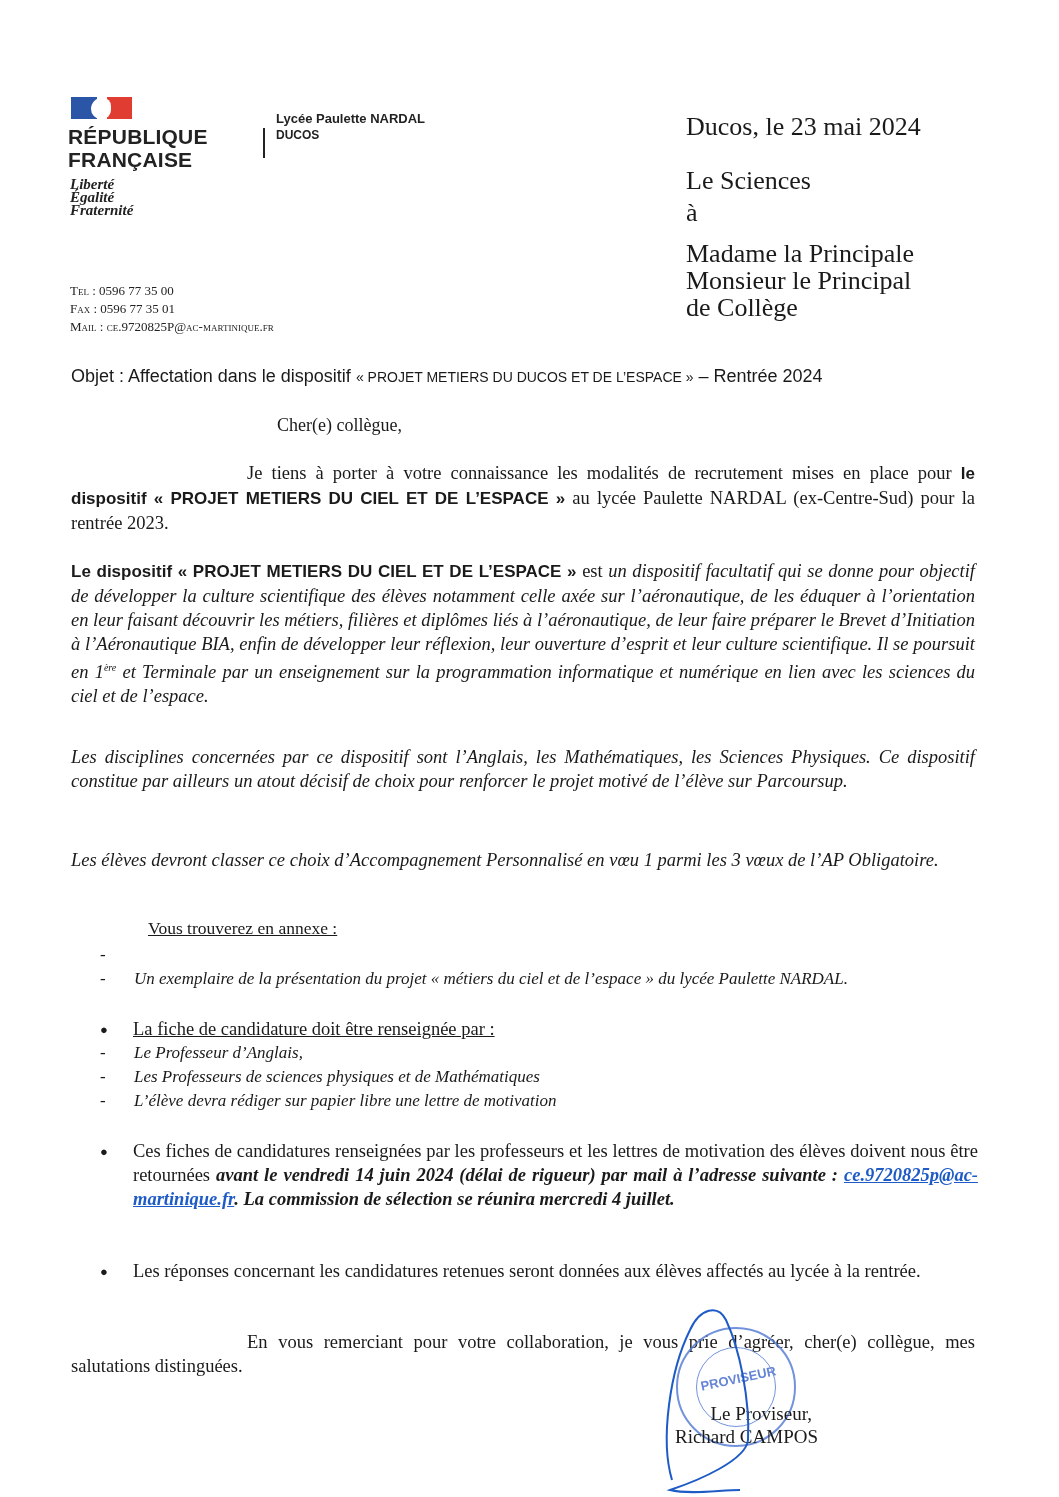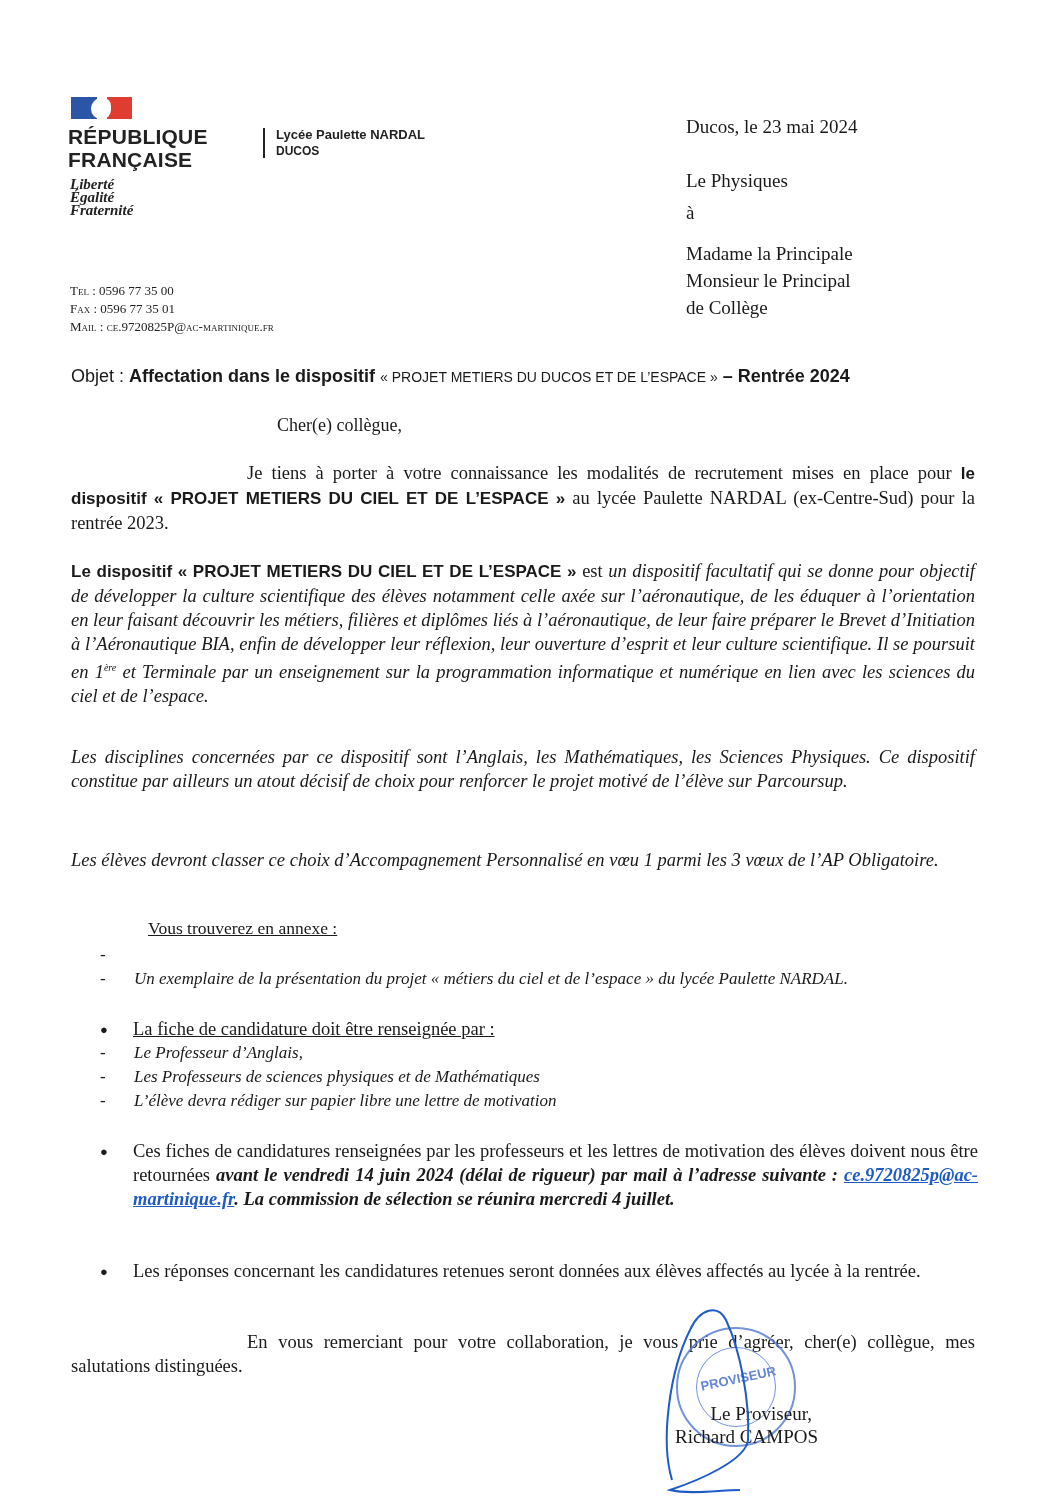--- a/index.html
+++ b/index.html
@@ -12,36 +12,36 @@
   .flag { left: 71px; top: 97px; width: 61px; height: 22px; }
   .flag .blue { position: absolute; left: 0; top: 0; width: 26px; height: 22px; background: #2b55a6; }
   .flag .white { position: absolute; left: 26px; top: 0; width: 10px; height: 22px; background: #ffffff; }
   .flag .red { position: absolute; left: 36px; top: 0; width: 25px; height: 22px; background: #e03c31; }
   .flag .profile { position: absolute; left: 20px; top: 1px; width: 20px; height: 21px; background: #fff; border-radius: 55% 40% 45% 50%; }
 
   .rf-name { left: 68px; top: 125px; font-family: "Liberation Sans", "DejaVu Sans", sans-serif; font-weight: 700; font-size: 21px; line-height: 23px; letter-spacing: 0.2px; color: #222; }
   .motto { left: 70px; top: 178px; font-family: "Liberation Serif", serif; font-style: italic; font-weight: 700; font-size: 15px; line-height: 13px; color: #222; }
 
   .school-bar { left: 263px; top: 128px; width: 2px; height: 30px; background: #222; }
-  .school { left: 276px; top: 127px; font-family: "Liberation Sans", "DejaVu Sans", sans-serif; font-weight: 700; font-size: 13px; line-height: 16px; color: #222; }
+  .school { left: 276px; top: 111px; font-family: "Liberation Sans", "DejaVu Sans", sans-serif; font-weight: 700; font-size: 13px; line-height: 16px; color: #222; }
   .school .city { font-size: 12px; }
 
   .contact { left: 70px; top: 282px; font-size: 13px; line-height: 18px; font-variant: small-caps; color: #222; }
 
   
-  .right-head { left: 686px; top: 116px; font-size: 19px; line-height: 22px; color: #1a1a1a; }
+  .right-head { left: 686px; top: 116px; font-size: 26px; line-height: 22px; color: #1a1a1a; }
   .right-head .date { display: block; margin-bottom: 32px; }
   .right-head .from { display: block; margin-bottom: 10px; }
   .right-head .a { display: block; margin-bottom: 16px; }
   .right-head .to { display: block; line-height: 27px; }
 
   
   .objet { left: 71px; top: 365px; width: 920px; font-family: "Liberation Sans", "DejaVu Sans", sans-serif; font-size: 18px; line-height: 23px; color: #1a1a1a; }
   .objet .lab { font-weight: 400; }
-  .objet b { font-weight: 700; }
+  .objet b { font-weight: 400; }
   .objet .caps { font-size: 14px; font-weight: 400; }
 
   .greet { left: 277px; top: 415px; font-size: 18px; color: #1a1a1a; }
 
   .para { left: 71px; width: 904px; font-size: 18.5px; line-height: 24px; text-align: justify; color: #1a1a1a; }
   .para .sans-b { font-family: "Liberation Sans", "DejaVu Sans", sans-serif; font-weight: 700; font-size: 17px; }
   .para i { font-style: italic; }
   .indent { display: inline-block; width: 176px; }
 
   .p1 { top: 461px; }
@@ -102,21 +102,21 @@
 </div>
 
 <div class="abs contact">
   <div>Tel : 0596 77 35 00</div>
   <div>Fax : 0596 77 35 01</div>
   <div>Mail : ce.9720825P@ac-martinique.fr</div>
 </div>
 
 <div class="abs right-head">
   <span class="date">Ducos, le 23 mai 2024</span>
-  <span class="from">Le Physiques</span>
+  <span class="from">Le Sciences</span>
   <span class="a">à</span>
   <span class="to">Madame la Principale</span>
   <span class="to">Monsieur le Principal</span>
   <span class="to">de Collège</span>
 </div>
 
 <div class="abs objet">
   <span class="lab">Objet :</span>
   <b>Affectation dans le dispositif</b>
   <span class="caps">« PROJET METIERS DU DUCOS ET DE L’ESPACE »</span>

